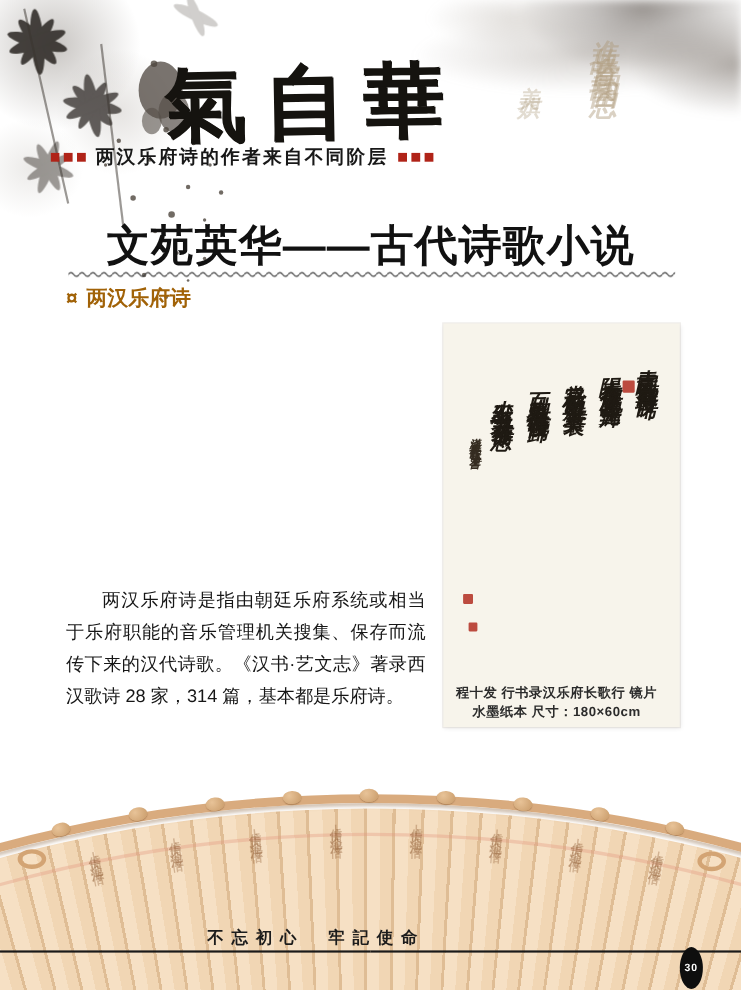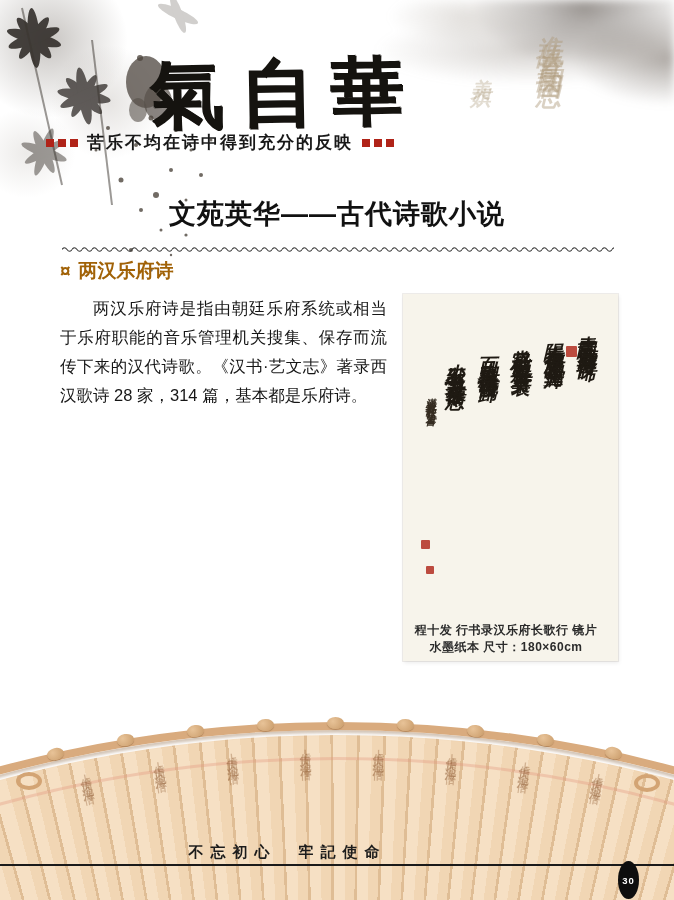--- a/index.html
+++ b/index.html
@@ -29,27 +29,27 @@
     font-size:52px;letter-spacing:10px;color:#15130f;text-shadow:1px 1px 0 #15130f;}
   .title2{position:absolute;left:150px;top:44px;font-family:"DejaVu Serif",serif;font-weight:900;
     font-size:74px;letter-spacing:16px;color:#15130f;text-shadow:1px 1px 0 #15130f;transform:rotate(-1deg);}
   .banner{position:absolute;left:46px;top:131px;display:flex;align-items:center;gap:9px;}
   .sq-group{display:flex;gap:4px;}
   .sq{width:8px;height:8px;background:#b02318;}
   .banner-text{font-size:17px;font-weight:bold;letter-spacing:2px;color:#181818;}
 
   
   .section-title{position:absolute;left:0;top:196px;width:674px;text-align:center;
-    font-size:27px;font-weight:bold;letter-spacing:1px;color:#111;}
+    font-size:39px;font-weight:bold;letter-spacing:1px;color:#111;}
   .wavy{position:absolute;left:62px;top:245px;}
   .subsection{position:absolute;left:60px;top:258px;font-size:19px;font-weight:bold;color:#a16207;}
   .subsection .marker{margin-right:8px;}
 
   
-  .main{position:absolute;left:60px;top:294px;width:558px;display:flex;gap:16px;}
+  .main{position:absolute;left:60px;top:294px;width:558px;display:flex;gap:16px;align-items:flex-end;}
   .bodytext{width:332px;font-size:16.5px;line-height:29px;text-align:justify;color:#161616;}
   .bodytext p{margin:0 0 13px 0;text-indent:2em;}
 
   .artwork{position:relative;width:218px;height:367px;background:#f7f4eb;
     box-shadow:0 0 0 1px rgba(120,110,90,.12), 1px 2px 4px rgba(0,0,0,.08);
     display:flex;flex-direction:row-reverse;justify-content:flex-start;
     gap:7px;padding:24px 16px 18px 12px;box-sizing:border-box;}
   .cal-col{writing-mode:vertical-rl;font-family:"DejaVu Serif",serif;font-style:italic;
     font-weight:900;font-size:19px;letter-spacing:3px;color:#1f1a13;transform:rotate(-1deg);}
   .cal-col.c1{padding-top:2px;}
@@ -168,21 +168,21 @@
   <div class="faint-col faint-b">美娸</div>
 
   <div class="title2">氣自華</div>
 
   <div class="banner">
     <div class="sq-group">
       <div class="sq"></div>
       <div class="sq"></div>
       <div class="sq"></div>
     </div>
-    <div class="banner-text">苦乐不均在诗中得到充分的反映</div>
+    <div class="banner-text">两汉乐府诗的作者来自不同阶层</div>
     <div class="sq-group">
       <div class="sq"></div>
       <div class="sq"></div>
       <div class="sq"></div>
     </div>
   </div>
 
   <div class="section-title">文苑英华——古代诗歌小说</div>
 
   <svg class="wavy" width="552" height="9">

